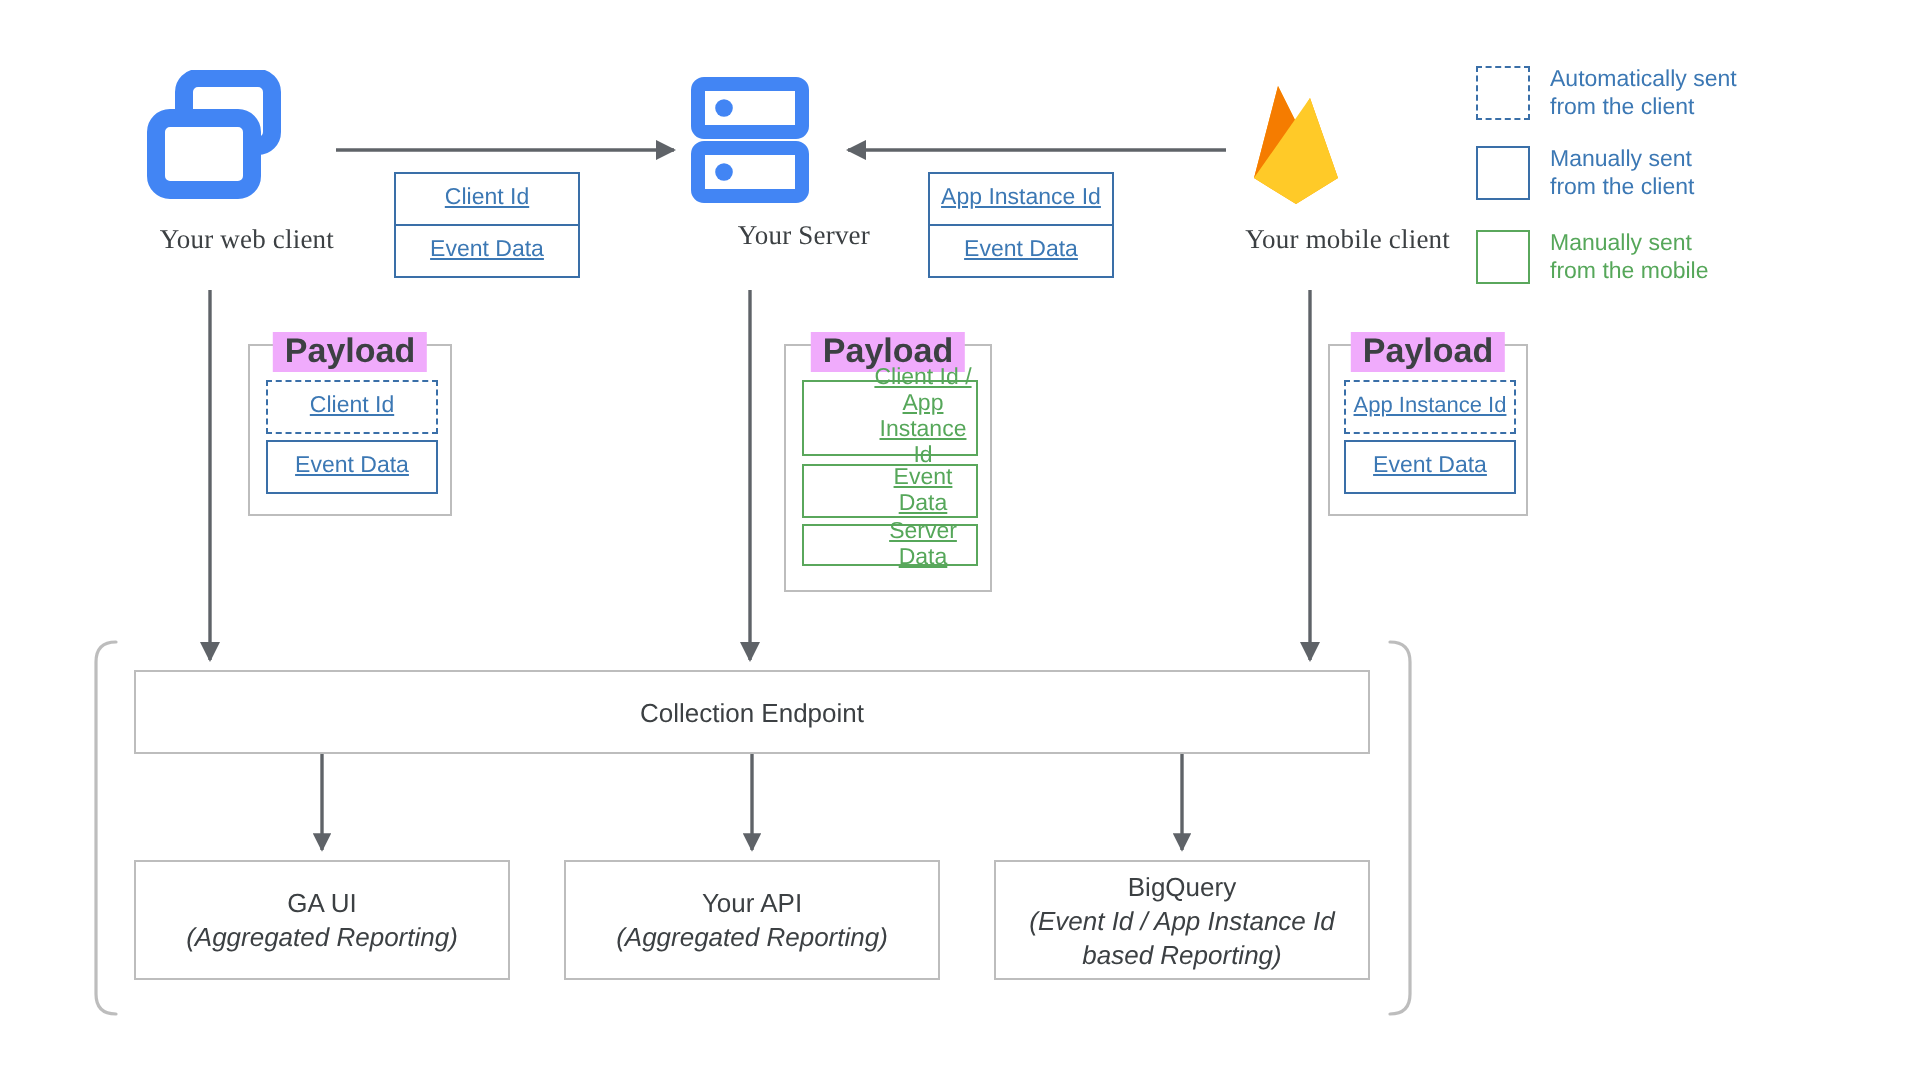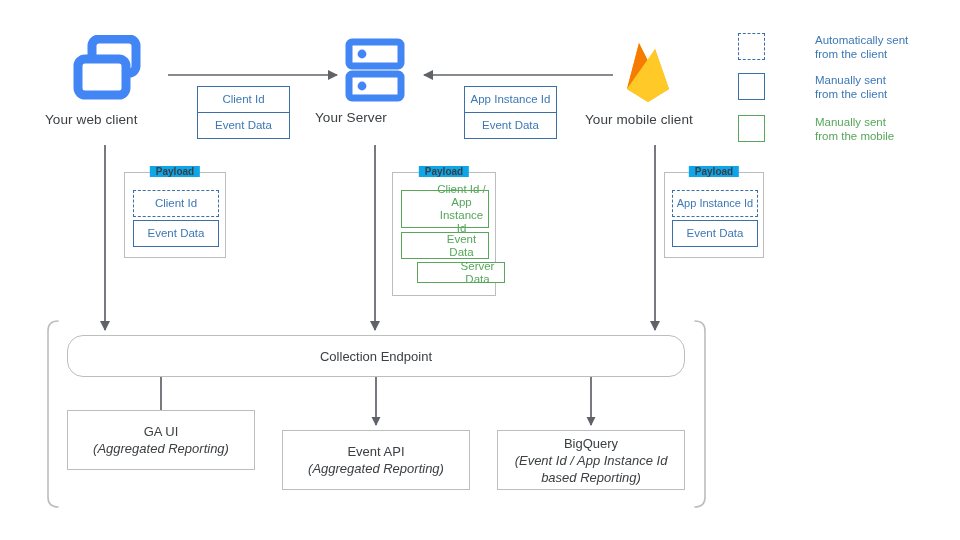--- a/index.html
+++ b/index.html
@@ -21,54 +21,56 @@
     left: 0; top: 0;
     width: 960px;
     height: 540px;
   }
   .abs { position: absolute; }
 
   
   .node-caption {
     font-size: 13.5px;
     color: #3c4043;
-    text-align: left;
+    text-align: right;
     white-space: nowrap;
     letter-spacing: 0.1px;
+    font-family: Liberation Serif, serif;
   }
 
   
   .chip {
     box-sizing: border-box;
     display: flex;
     align-items: center;
     justify-content: center;
     text-align: center;
     font-size: 11.5px;
     line-height: 13px;
     background: #ffffff;
+    text-decoration: underline;
   }
   .chip.blue   { border: 1.4px solid #3a6fa8; color: #3c78b4; }
   .chip.blue.dashed { border: 1.4px dashed #3a6fa8; }
   .chip.green  { border: 1.4px solid #5aa75c; color: #56a75a; padding-left: 33px; }
 
   
   .payload {
     box-sizing: border-box;
     border: 1px solid #bdbdbd;
     background: #ffffff;
   }
   .payload-title {
     position: absolute;
     top: -7px;
     left: 50%;
     transform: translateX(-50%);
-    background: #0ea5e9;
+    background: #f0abfc;
     padding: 0 6px;
-    font-size: 10px;
+    font-size: 17px;
     font-weight: bold;
     color: #3c4043;
     white-space: nowrap;
   }
 
   
   .gbox {
     box-sizing: border-box;
     border: 1px solid #bdbdbd;
     background: #ffffff;
@@ -81,21 +83,20 @@
     line-height: 17px;
     color: #3c4043;
   }
   .gbox .sub { font-style: italic; }
 
   
   .legend-row {
     position: absolute;
     display: flex;
     align-items: flex-start;
-    gap: 40px;
   }
   .legend-swatch {
     box-sizing: border-box;
     width: 27px;
     height: 27px;
     flex: 0 0 27px;
     background: #ffffff;
   }
   .legend-swatch.blue-dashed { border: 1.6px dashed #3a6fa8; }
   .legend-swatch.blue-solid  { border: 1.6px solid  #3a6fa8; }
@@ -220,40 +221,40 @@
     <div class="chip blue abs" style="left:8px; top:47px; width:86px; height:27px;">Event Data</div>
   </div>
 
   <div class="payload abs" style="left:392px; top:172px; width:104px; height:124px;">
     <div class="payload-title">Payload</div>
     <div class="chip green abs" style="left:8px; top:17px; width:88px; height:38px; flex-direction:column;">
       <span>Client Id /</span>
       <span>App Instance Id</span>
     </div>
     <div class="chip green abs" style="left:8px; top:59px; width:88px; height:27px;">Event Data</div>
-    <div class="chip green abs" style="left:24px; top:89px; width:88px; height:21px;">Server Data</div>
+    <div class="chip green abs" style="left:8px; top:89px; width:88px; height:21px;">Server Data</div>
   </div>
 
   <div class="payload abs" style="left:664px; top:172px; width:100px; height:86px;">
     <div class="payload-title">Payload</div>
     <div class="chip blue dashed abs" style="left:7px; top:17px; width:86px; height:27px; font-size:11px;">App Instance Id</div>
     <div class="chip blue abs" style="left:7px; top:47px; width:86px; height:27px;">Event Data</div>
   </div>
 
-  <div class="gbox abs" style="left:67px; top:335px; width:618px; height:42px;border-radius:16px;">
+  <div class="gbox abs" style="left:67px; top:335px; width:618px; height:42px;">
     <span>Collection Endpoint</span>
   </div>
 
-  <div class="gbox abs" style="left:67px; top:410px; width:188px; height:60px;">
+  <div class="gbox abs" style="left:67px; top:430px; width:188px; height:60px;">
     <span>GA UI</span>
     <span class="sub">(Aggregated Reporting)</span>
   </div>
 
   <div class="gbox abs" style="left:282px; top:430px; width:188px; height:60px;">
-    <span>Event API</span>
+    <span>Your API</span>
     <span class="sub">(Aggregated Reporting)</span>
   </div>
 
   <div class="gbox abs" style="left:497px; top:430px; width:188px; height:60px;">
     <span>BigQuery</span>
     <span class="sub">(Event Id / App Instance Id</span>
     <span class="sub">based Reporting)</span>
   </div>
 
 

